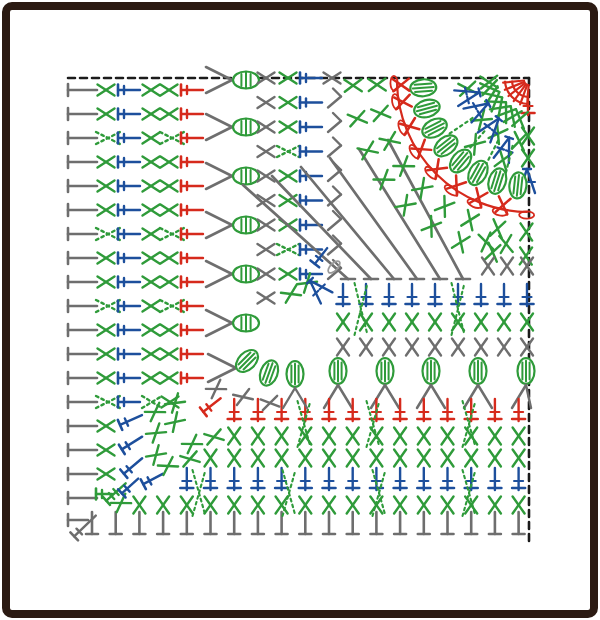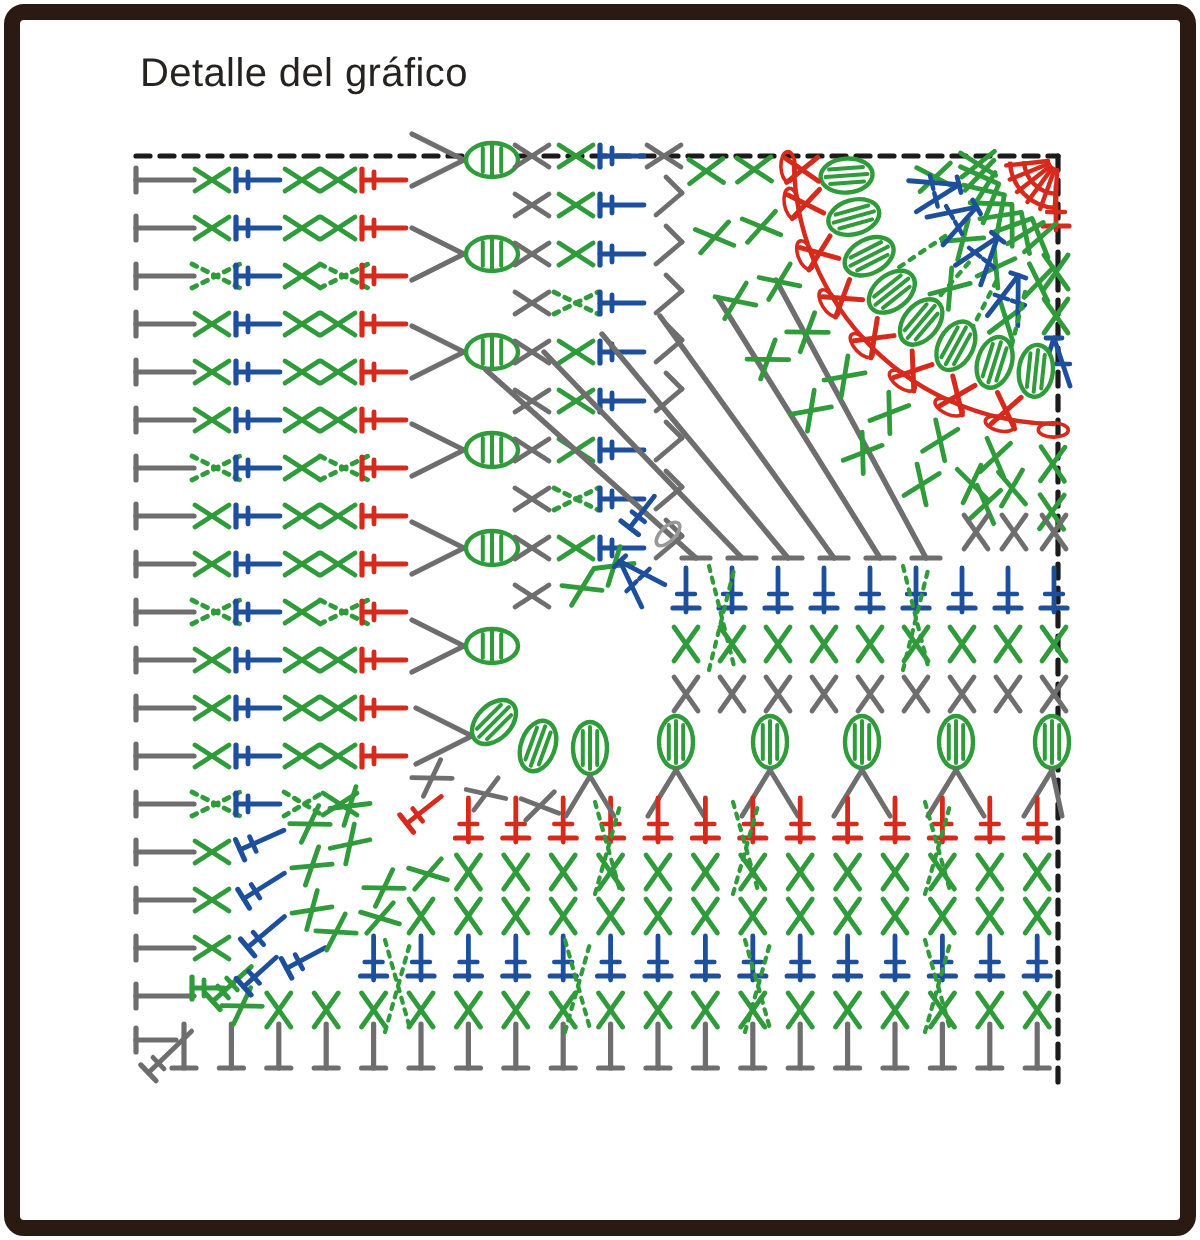--- a/index.html
+++ b/index.html
@@ -7,21 +7,20 @@
   .stage{position:relative;width:600px;height:620px;background:#fff;}
   .frame{position:absolute;left:2px;top:2px;width:580px;height:600px;border:8px solid #2b1a12;border-radius:10px;background:#ffffff;}
   .title{position:absolute;left:70px;top:26px;font-size:20px;color:#262220;letter-spacing:.2px;}
   svg.chart{position:absolute;left:0;top:0;}
 </style>
 </head>
 <body>
 
 <div class="stage">
   <div class="frame"></div>
-  <div class="title">Detalle del gráfico</div>
   <svg class="chart" id="chart" width="600" height="620" viewBox="0 0 600 620">
       <g>
         <line x1="68" y1="78" x2="529" y2="78" stroke="#1b1b1b" stroke-width="2.6" stroke-linecap="round" stroke-dasharray="7 5"></line>
         <line x1="529" y1="78" x2="529" y2="541" stroke="#1b1b1b" stroke-width="2.6" stroke-linecap="round" stroke-dasharray="7 5"></line>
       </g>
       <g>
         <line x1="68" y1="84" x2="68" y2="96" stroke="#6e6e6e" stroke-width="2.6" stroke-linecap="round"></line>
         <line x1="68" y1="90" x2="97" y2="90" stroke="#6e6e6e" stroke-width="2.6" stroke-linecap="round"></line>
         <line x1="97.5" y1="84.5" x2="114.5" y2="95.5" stroke="#2f9b3a" stroke-width="2.4" stroke-linecap="round"></line>
         <line x1="97.5" y1="95.5" x2="114.5" y2="84.5" stroke="#2f9b3a" stroke-width="2.4" stroke-linecap="round"></line>

